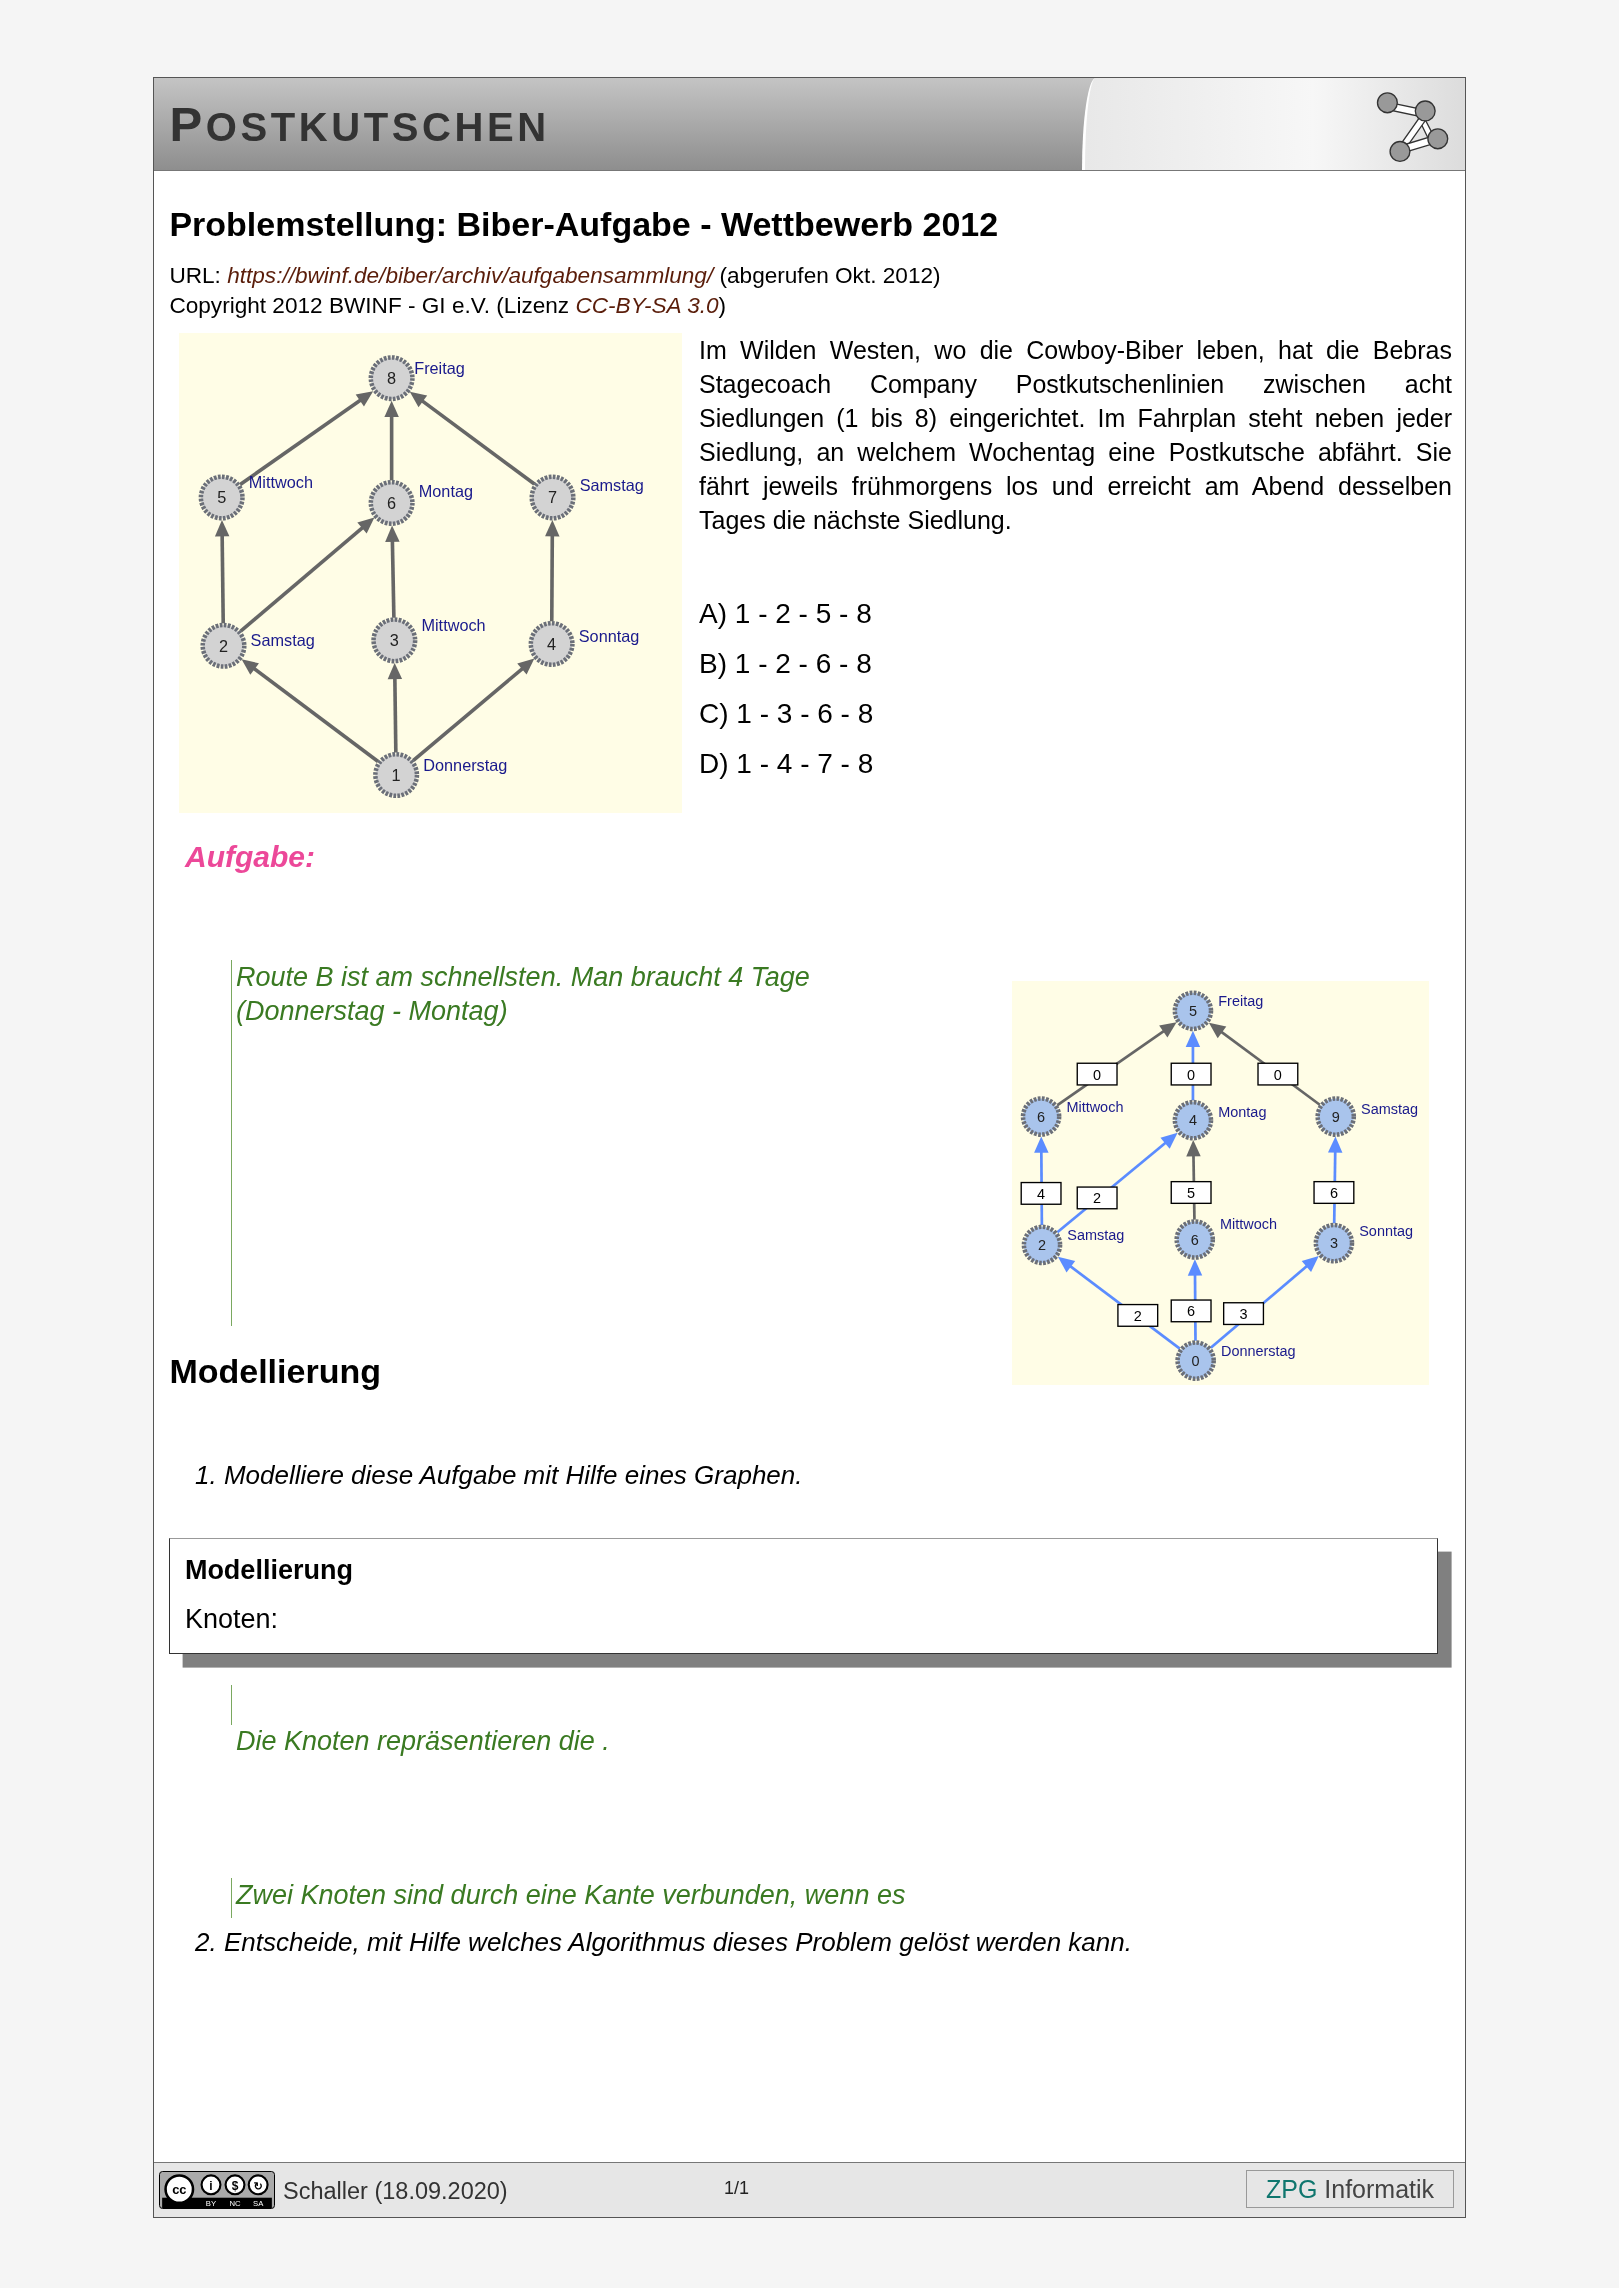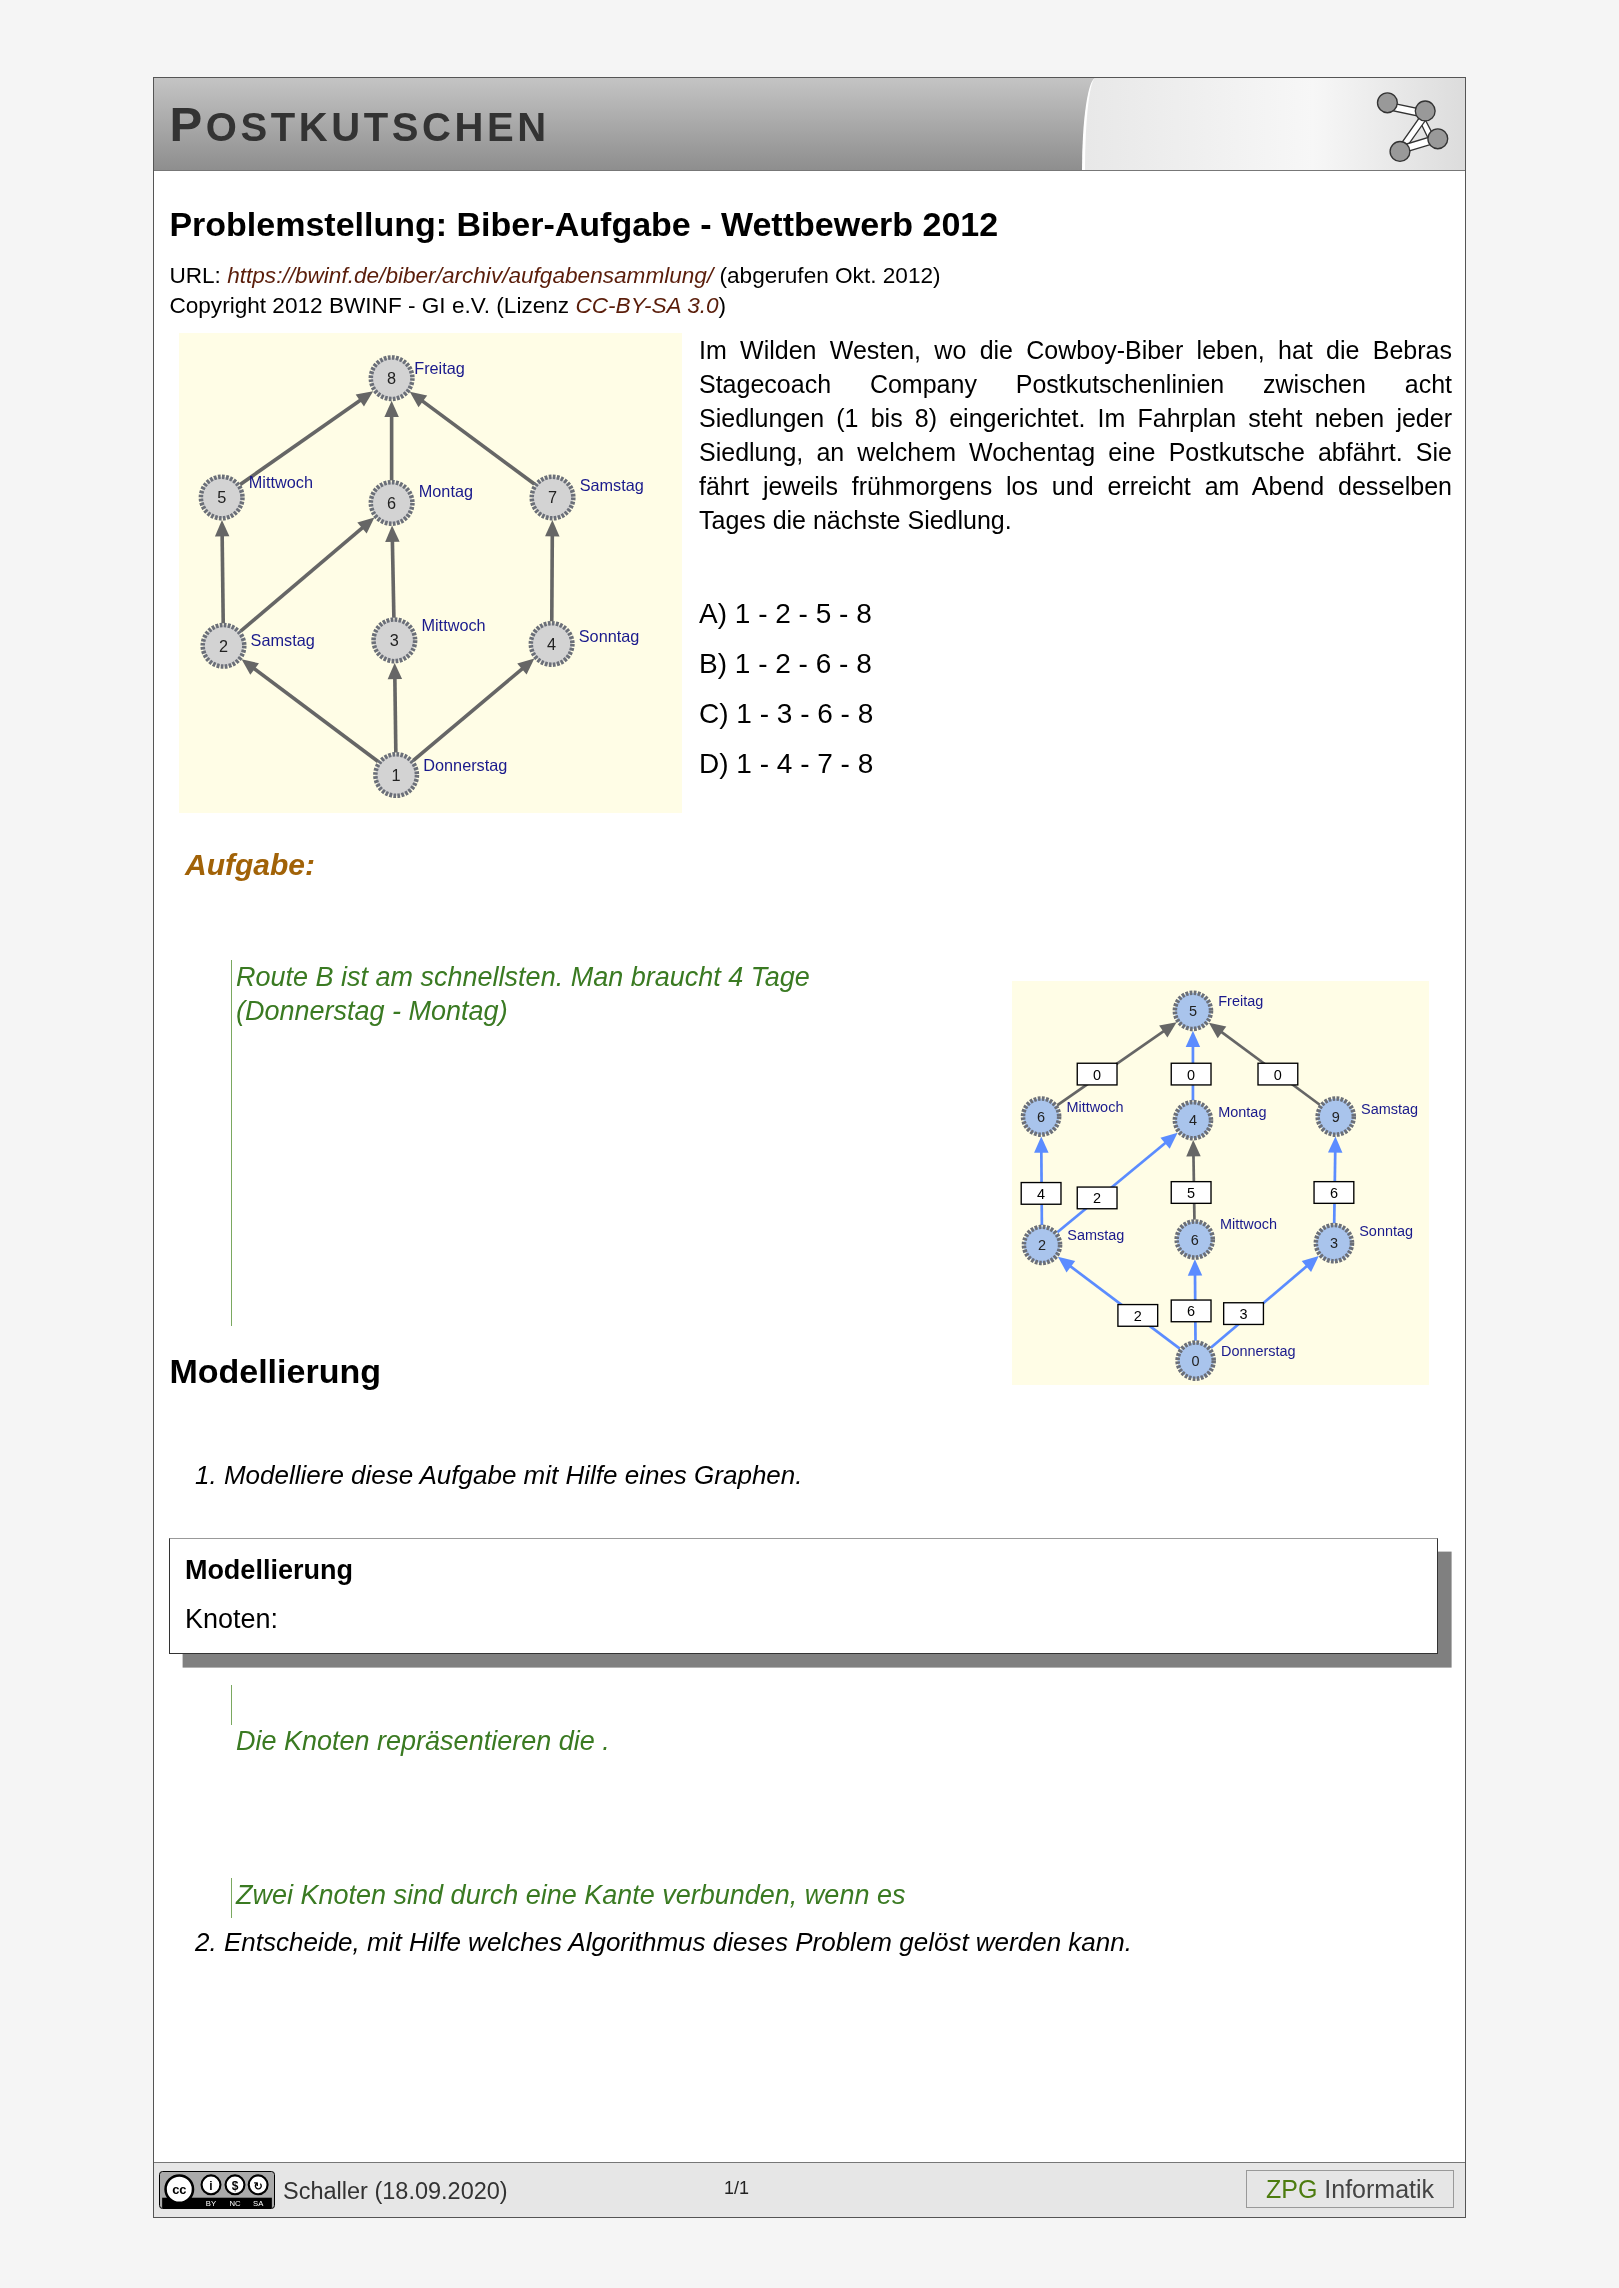--- a/index.html
+++ b/index.html
@@ -11,42 +11,42 @@
     background:linear-gradient(90deg,#e8e8e8,#f7f7f7 60%,#dcdcdc); border-left:3.6px solid #fff; border-top-left-radius:54px 362px; }
   .header-title { position:absolute; left:15.4px; top:18px; font-size:40px; font-weight:bold; color:#333; letter-spacing:3.6px; font-variant:small-caps; font-family:"Liberation Sans", sans-serif; }
   .header-title .big { font-size:49px; }
   .header-icon { position:absolute; right:11px; top:5.4px; width:81px; height:81px; }
   h1.title { position:absolute; left:15.4px; top:127px; margin:0; font-size:34px; font-weight:bold; }
   .meta { position:absolute; left:15.4px; top:183px; font-size:22.6px; line-height:30px; }
   .meta .link { color:#5a1d0a; font-style:italic; }
   .graph1 { position:absolute; left:25px; top:255px; width:503px; height:480px; background:#fffde6; }
   .intro { position:absolute; left:545px; top:255px; width:753px; font-size:25px; line-height:34px; text-align:justify; }
   .options { position:absolute; left:545px; top:511px; font-size:28px; line-height:50px; }
-  .aufgabe { position:absolute; left:31px; top:760px; width:1176px; font-size:30px; font-weight:bold; font-style:italic; color:#a16207; line-height:37px;margin-top:8px; }
+  .aufgabe { position:absolute; left:31px; top:760px; width:1176px; font-size:30px; font-weight:bold; font-style:italic; color:#ec4899; line-height:37px; }
   .answer-line { position:absolute; left:77px; top:882px; width:0.9px; height:366px; background:#7aa860; }
   .answer { position:absolute; left:82px; top:882px; font-size:27px; font-style:italic; color:#3a7a22; line-height:34px; }
   .graph2 { position:absolute; left:858px; top:903px; width:417px; height:404px; background:#fffde6; }
   h2.model { position:absolute; left:15.4px; top:1274px; margin:0; font-size:34px; font-weight:bold; }
   .model-intro { position:absolute; left:15.4px; top:1332px; font-size:26px; }
   .task1 { position:absolute; left:41px; top:1382px; font-size:26px; font-style:italic; }
   .box { position:absolute; left:15.4px; width:1269px; background:#fff; border:0.9px solid #333; border-top-color:#999; box-shadow:13.6px 13.6px 0 #808080; box-sizing:border-box; }
   .box1 { top:1460px; height:116px; }
   .box2 { top:1654px; height:116px; }
   .box .btitle { position:absolute; left:14.5px; top:16.3px; font-size:27px; font-weight:bold; }
   .box .blabel { position:absolute; left:14.5px; top:65px; font-size:27px; }
   .box2 .blabel { top:16.3px; }
   .hint-line { position:absolute; width:0.9px; background:#7aa860; left:77px; }
   .hint { position:absolute; left:82px; font-size:27px; font-style:italic; color:#3a7a22; }
   .task2 { position:absolute; left:41px; top:1849px; font-size:26px; font-style:italic; }
   .footer { position:absolute; left:0; bottom:0; width:100%; height:54px; background:#e6e6e6; border-top:0.9px solid #777; }
   .cc { position:absolute; left:4.5px; top:8.1px; width:116px; height:38px; background:#aaa; border:1.8px solid #000; border-radius:3.6px; box-sizing:border-box; }
   .footer-author { position:absolute; left:129px; top:14.5px; font-size:23.5px; color:#333; }
   .footer-page { position:absolute; left:570px; top:14.5px; font-size:18px; color:#222; }
   .zpg { position:absolute; right:11px; top:7.2px; width:208px; height:38px; border:0.9px solid #999; box-sizing:border-box; font-size:25px; text-align:center; line-height:36px; color:#444; }
-  .zpg .z { color:#4d7c0f; }
+  .zpg .z { color:#0f766e; }
   svg text { font-family:"Liberation Sans", sans-serif; }
 </style>
 </head>
 <body>
 
 <div class="page">
 
   <div class="header">
     <div class="header-right"></div>
     <div class="header-title"><span class="big">P</span><span>OSTKUTSCHEN</span></div>

